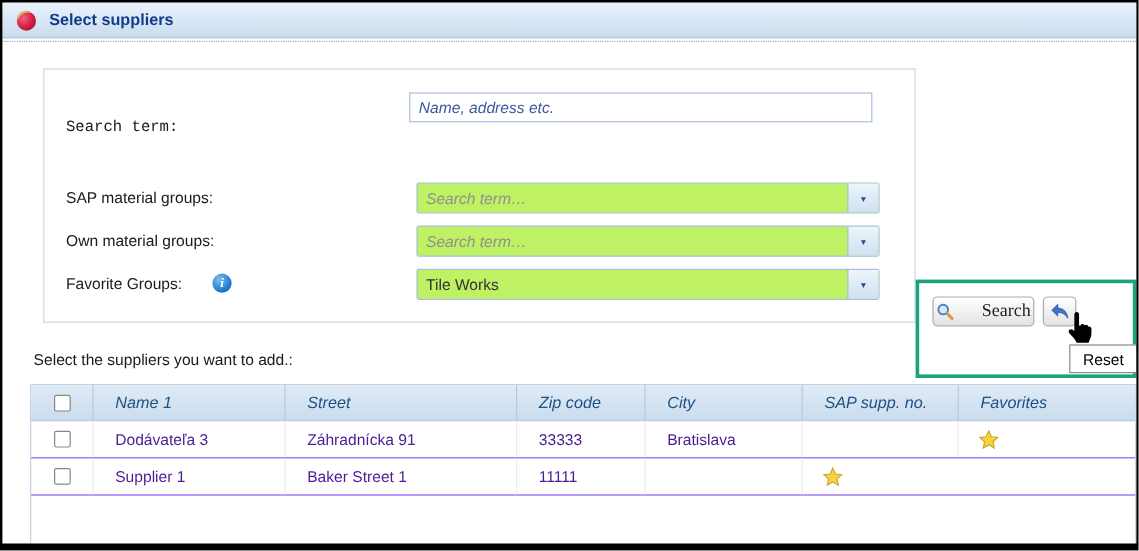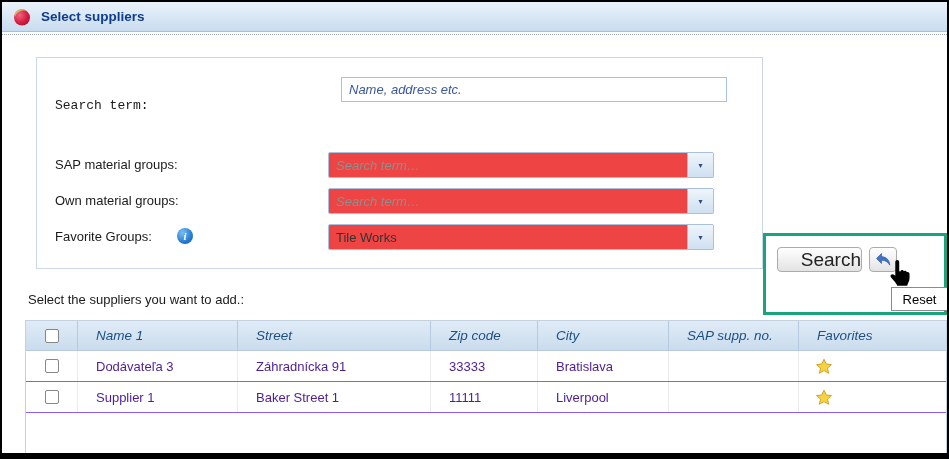--- a/index.html
+++ b/index.html
@@ -34,22 +34,22 @@
   .form-label { position:absolute; left:55px; font-size:13px; color:#1a1a1a; }
   .text-input {
     position:absolute; left:341px; width:386px; height:25px;
     border:1px solid #a9c0de; font-size:13px; padding:0 7px;
     color:#333; outline:none; background:#fff;
     font-family:"Liberation Sans", sans-serif;
   }
   .ph-blue::placeholder { color:#3a57a0; font-style:italic; opacity:1; }
   .ph-gray::placeholder { color:#8f8f8f; font-style:italic; opacity:1; }
   .combo {
-    position:absolute; left:328px; width:386px; height:26px;
-    border:1px solid #a9c0de; background:#ef4444; display:flex;
+    position:absolute; left:347px; width:386px; height:26px;
+    border:1px solid #a9c0de; background:#bef264; display:flex;
     border-radius:2px;
   }
   .combo input {
     flex:1; border:none; outline:none; font-size:13px; padding:0 7px;
     color:#333; background:transparent; min-width:0;
     font-family:"Liberation Sans", sans-serif;
   }
   .combo-btn {
     width:26px; border-left:1px solid #a9c0de;
     background: linear-gradient(#eef5fc, #cfe0f1);
@@ -66,21 +66,21 @@
   
   .highlight-box {
     position:absolute; left:763px; top:233px; width:184px; height:82px;
     border:3px solid #1ba37e; background:#fff; z-index:20;
   }
   .btn {
     position:absolute; height:25px;
     border:1px solid #ababab; border-radius:4px;
     background: linear-gradient(#ffffff, #e3e3e3);
     display:flex; align-items:center; justify-content:center; gap:22px;
-    font-size:19px; color:#222; cursor:pointer;
+    font-size:15px; color:#222; cursor:pointer;font-family:Liberation Serif, serif;
   }
   .search-btn { left:11px; top:11px; width:85px; }
   .reset-btn  { left:103px; top:11px; width:28px; }
   .tooltip {
     position:absolute; left:125px; top:51px; width:57px; height:24px;
     background:#fff; border:1px solid #8a8a8a;
     display:flex; align-items:center; justify-content:center;
     font-size:13px; color:#000; z-index:25;
   }
   .hand-cursor { position:absolute; left:120px; top:22px; z-index:30; }
@@ -226,21 +226,20 @@
     </div>
 
 
     <div class="t-row t-body">
       <div class="cell center">
           <div class="checkbox"></div>
         </div>
       <div class="cell">Supplier 1</div>
       <div class="cell">Baker Street 1</div>
       <div class="cell">11111</div>
-      <div class="cell">Liverpool</div>
       <div class="cell"></div>
       <div class="cell star-cell">
         <svg width="18" height="17" viewBox="0 0 18 17">
           <path d="M9 1.2 L11.2 6 L16.4 6.6 L12.5 10.1 L13.6 15.3 L9 12.6 L4.4 15.3 L5.5 10.1 L1.6 6.6 L6.8 6 Z" fill="#f8d33f" stroke="#cfa62a" stroke-width="1"></path>
         </svg>
       </div>
     </div>
   </div>
 
   <div class="frame"></div>

